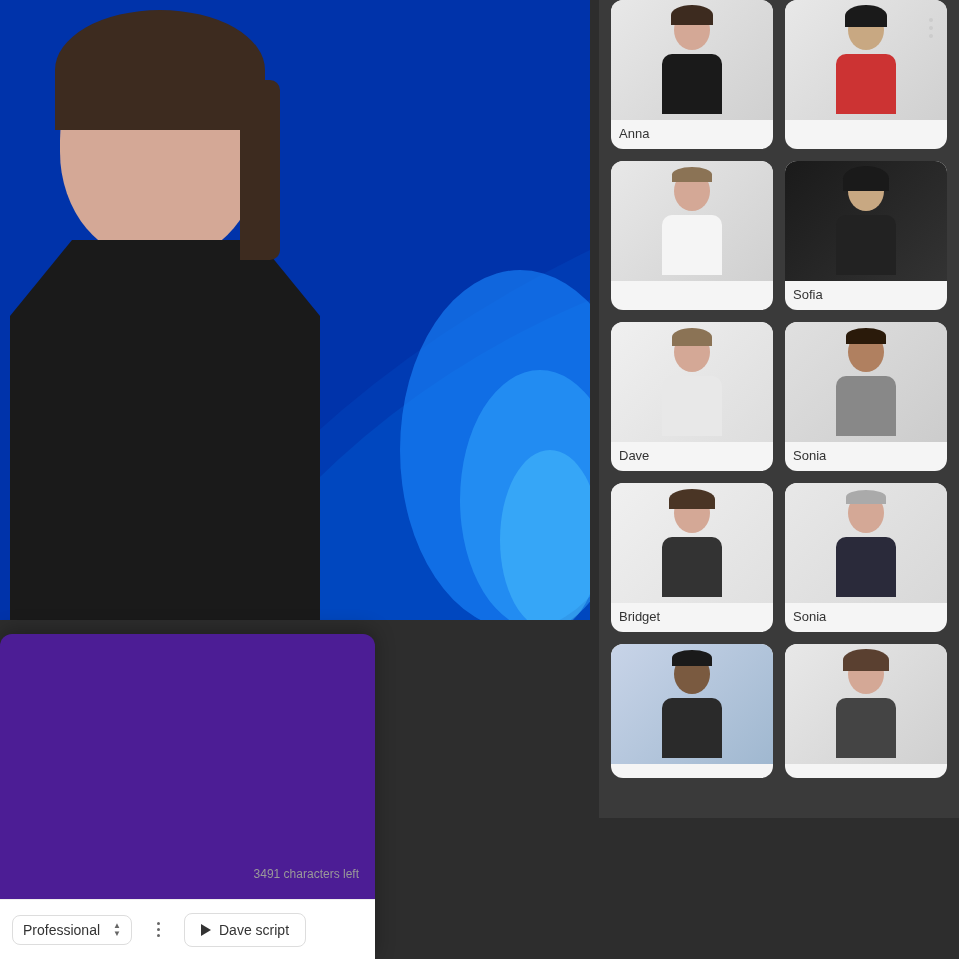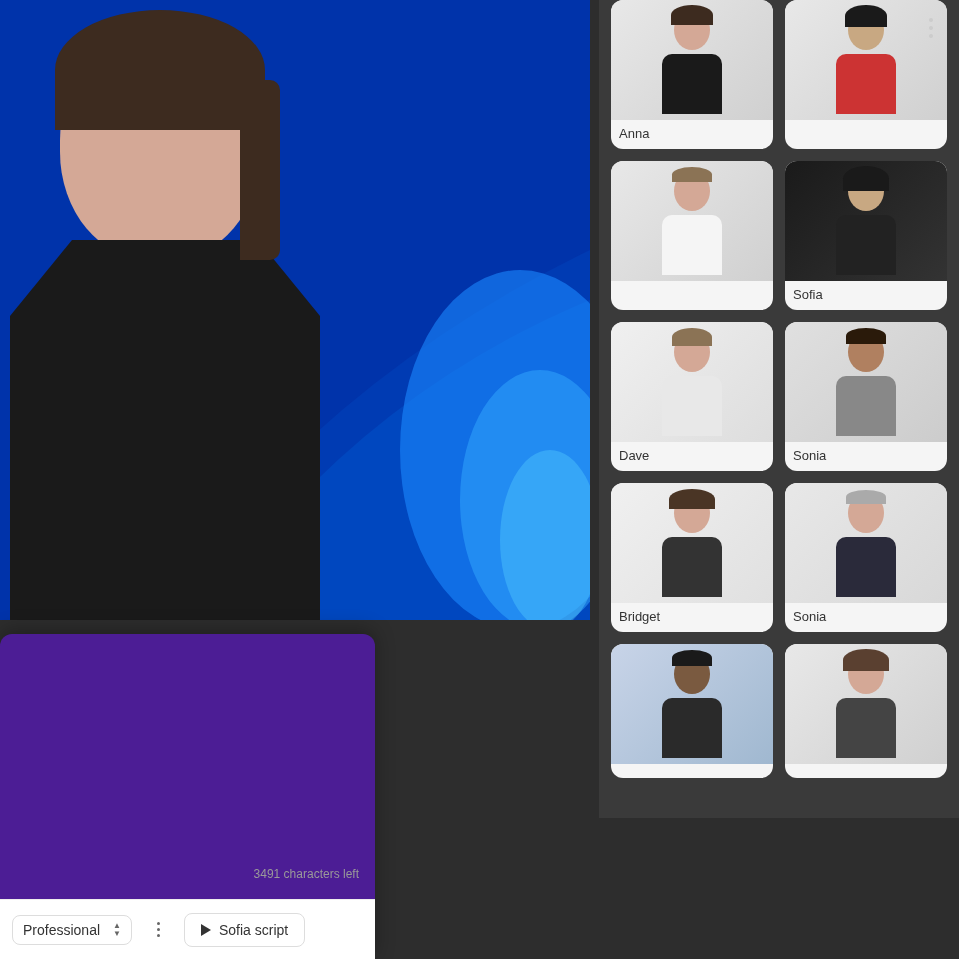--- a/index.html
+++ b/index.html
@@ -448,21 +448,21 @@
     </div>
 
     <div class="more-options-btn">
       <div class="more-dot"></div>
       <div class="more-dot"></div>
       <div class="more-dot"></div>
     </div>
 
     <button class="play-script-btn">
       <div class="play-icon"></div>
-      <span>Sofia script</span>
+      <span>Dave script</span>
     </button>
   </div>
 </div>
 
 <div class="avatars-sidebar">
   <div class="avatar-grid" id="avatar-grid">
 
   <div class="avatar-card avatar-anna">
         <div class="avatar-img-container">
           <div class="avatar-figure">

